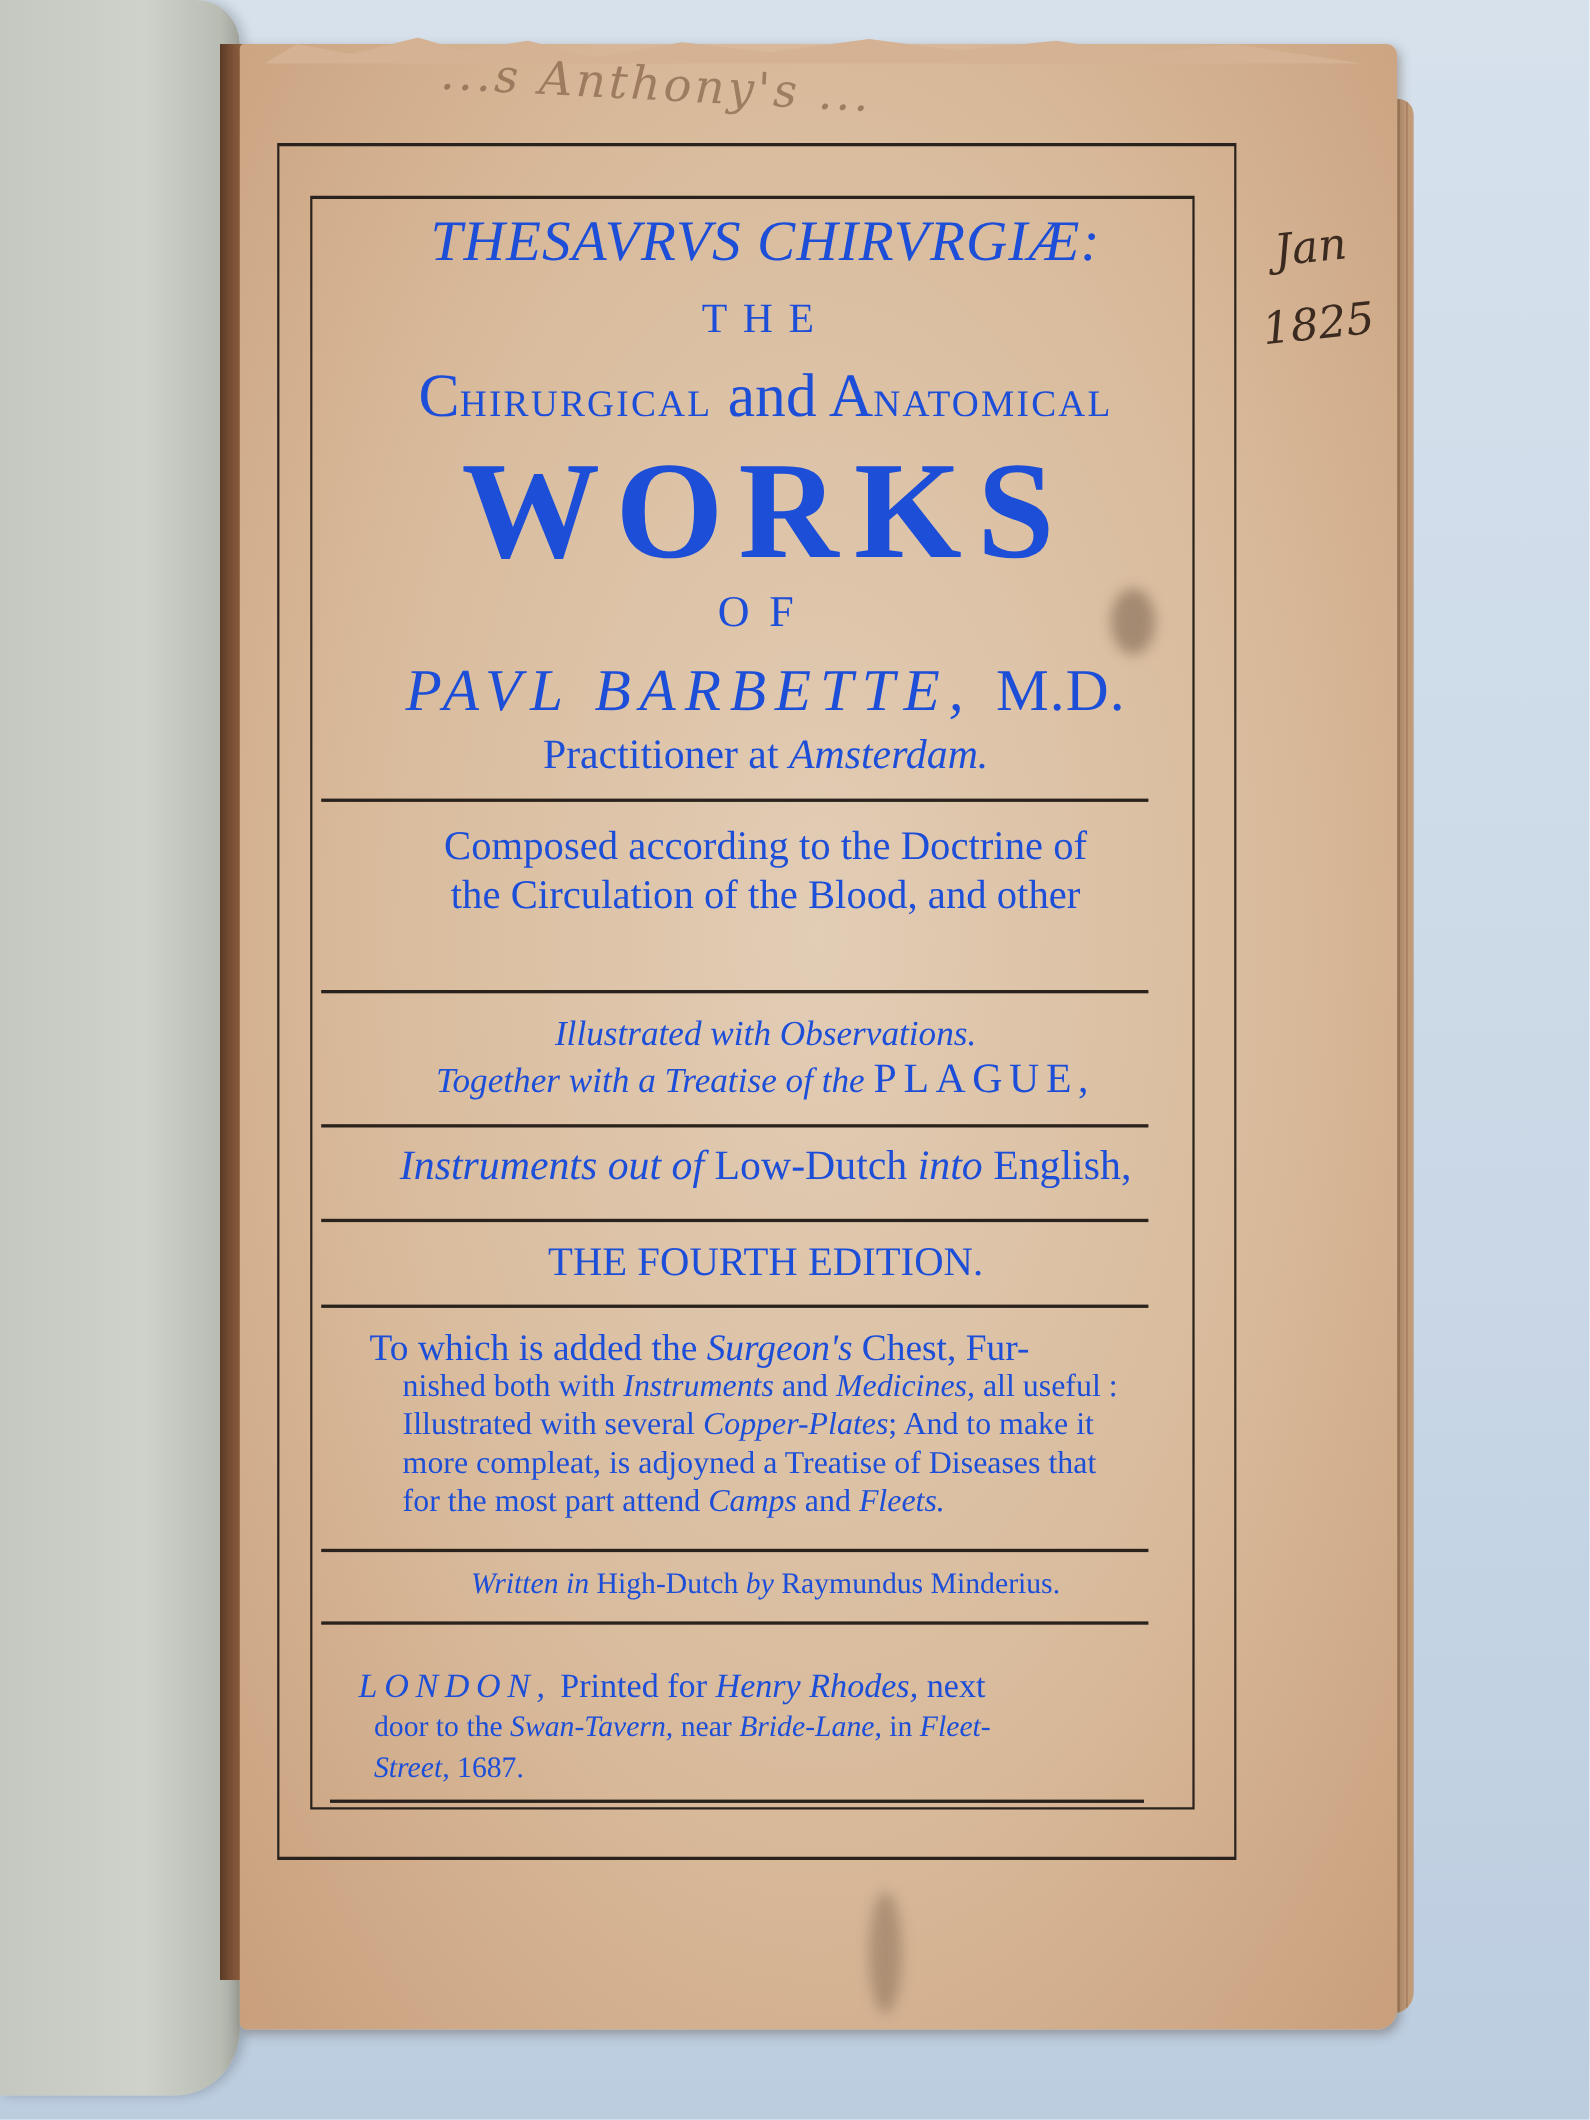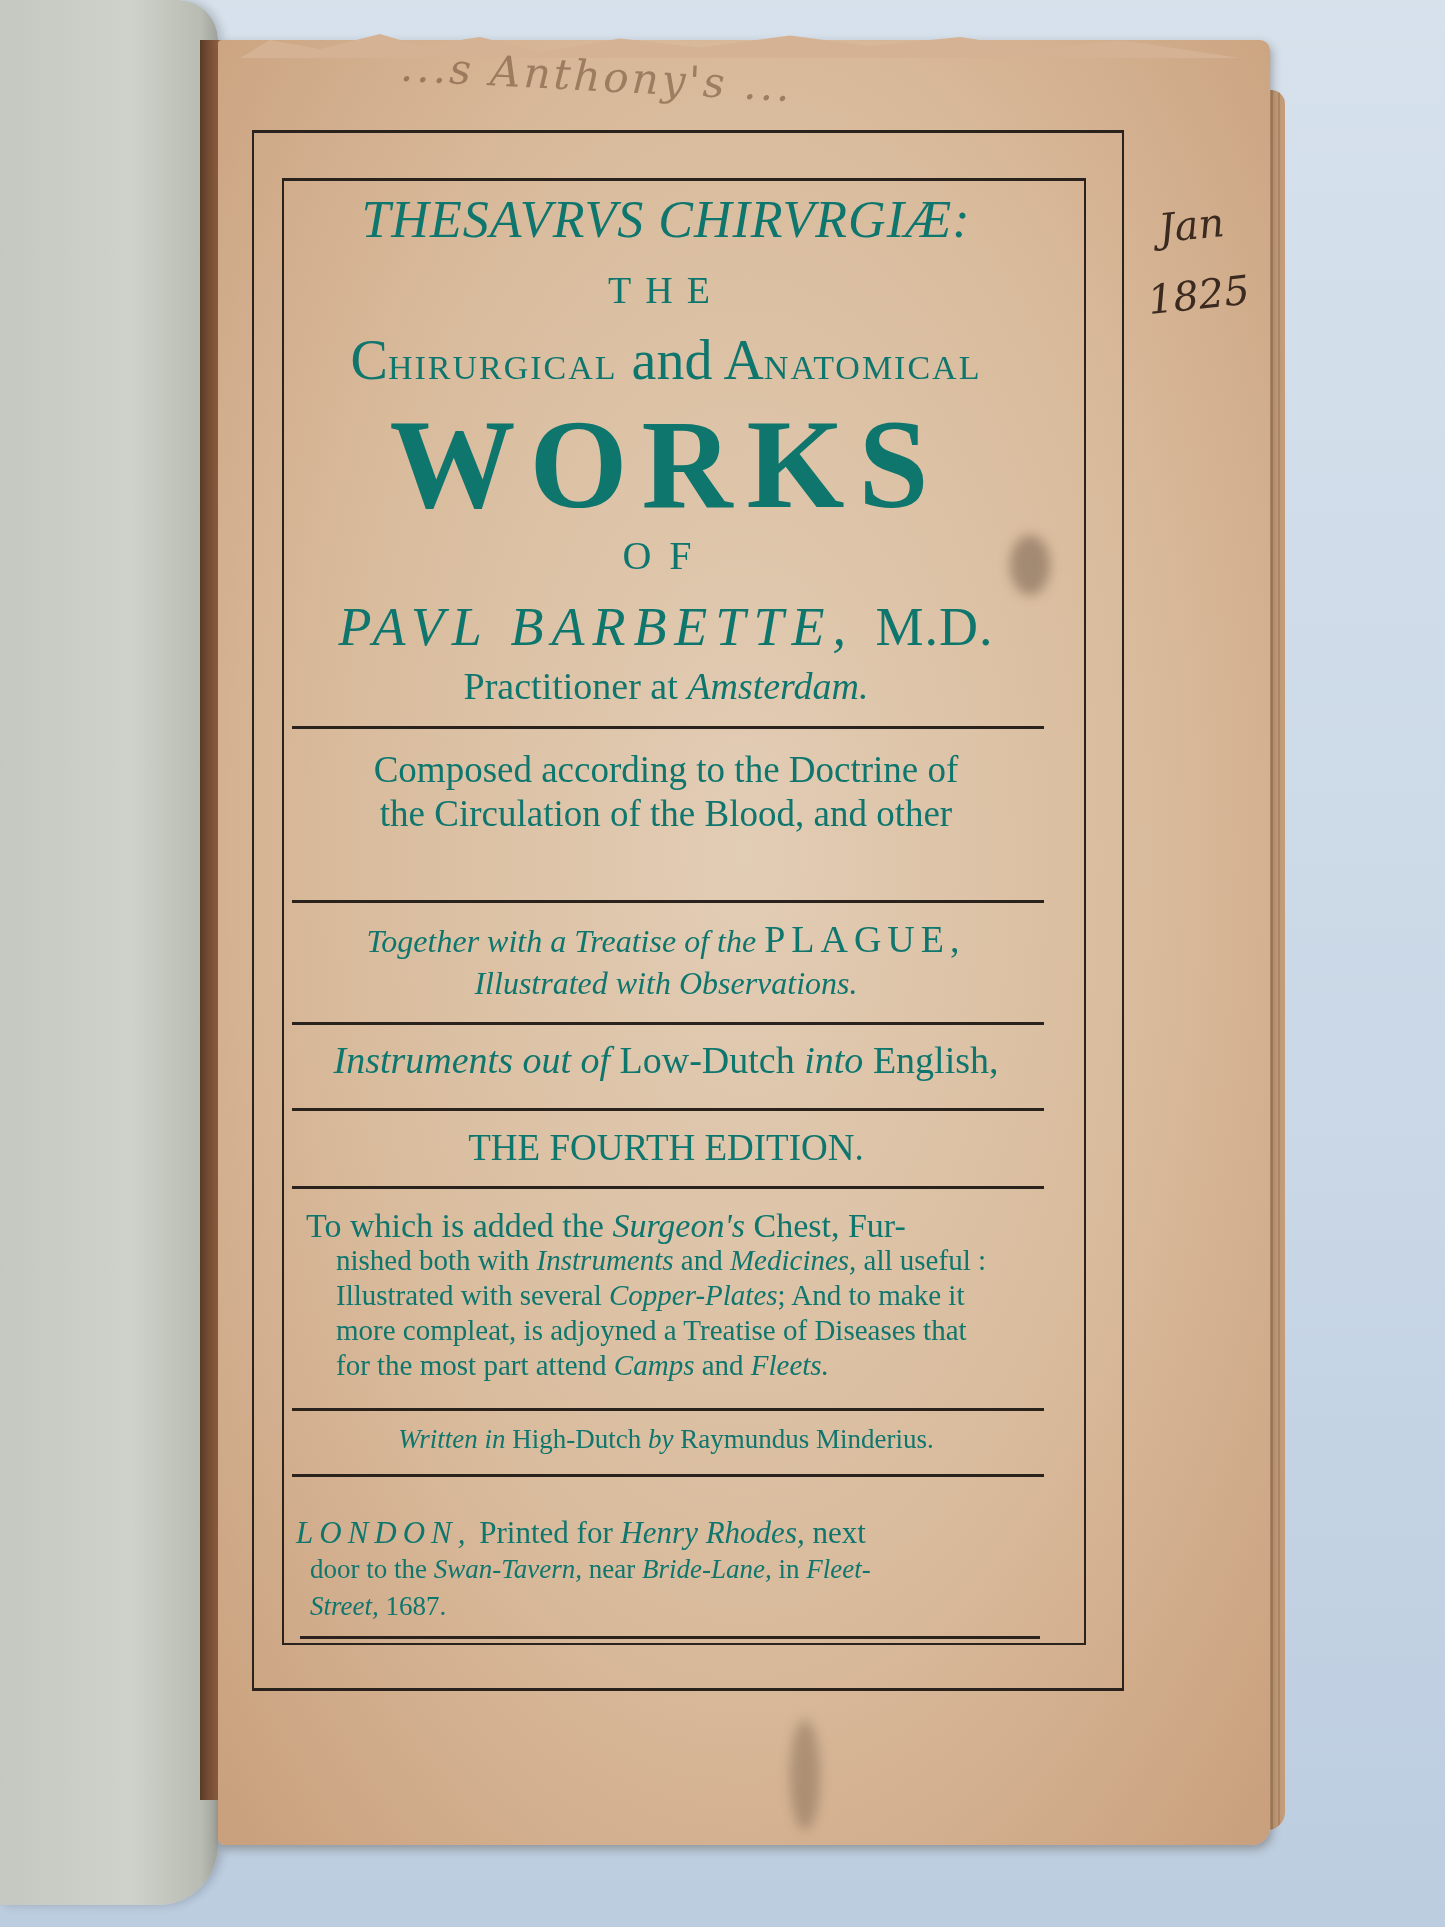--- a/index.html
+++ b/index.html
@@ -46,21 +46,21 @@
     font-size: 40px; line-height: 70px; text-align: center; transform: rotate(-6deg);
   }
   .outer-rule {
     position: absolute; left: 252px; top: 130px; width: 868px; height: 1555px;
     border: 3px solid #2a221c; border-left-width: 2px; border-right-width: 2px;
   }
   .inner-frame {
     position: absolute; left: 282px; top: 178px; width: 800px; height: 1462px;
     border: 2px solid #2a221c; border-top-width: 3px;
   }
-  .tp { position: absolute; left: 266px; width: 800px; text-align: center; color: #0f766e; }
+  .tp { position: absolute; left: 296px; width: 800px; text-align: center; color: #1d4ed8; }
   .rule { position: absolute; left: 292px; width: 752px; height: 0; border-top: 3px solid #2a221c; }
   .t1 { top: 190px; font-size: 52px; font-style: italic; letter-spacing: 1px; }
   .t2 { top: 268px; font-size: 38px; letter-spacing: 14px; }
   .t3 { top: 328px; font-size: 56px; }
   .t3 .sc { font-size: 34px; letter-spacing: 2px; }
   .t4 { top: 402px; font-size: 126px; font-weight: bold; letter-spacing: 14px; line-height: 1; }
   .t5 { top: 532px; font-size: 40px; letter-spacing: 18px; }
   .t6 { top: 596px; font-size: 54px; font-style: italic; letter-spacing: 8px; }
   .t6 .md { font-style: normal; letter-spacing: 1px; }
   .t7 { top: 664px; font-size: 38px; }
@@ -118,22 +118,22 @@
 <div class="rule" style="top:726px;"></div>
 
 <div class="tp para p1">
   <div>Composed according to the Doctrine of</div>
   <div>the Circulation of the Blood, and other</div>
 </div>
 
 <div class="rule" style="top:900px;"></div>
 
 <div class="tp para p2">
+  <div>Illustrated with Observations.</div>
   <div><span>Together with a Treatise of the</span> <span class="caps" style="font-style:normal;font-size:38px;">PLAGUE,</span></div>
-  <div>Illustrated with Observations.</div>
 </div>
 
 <div class="rule" style="top:1022px;"></div>
 
 <div class="tp p3">
   <span class="it">Instruments out of</span>
   <span>Low-Dutch</span>
   <span class="it">into</span>
   <span>English,</span>
 </div>

